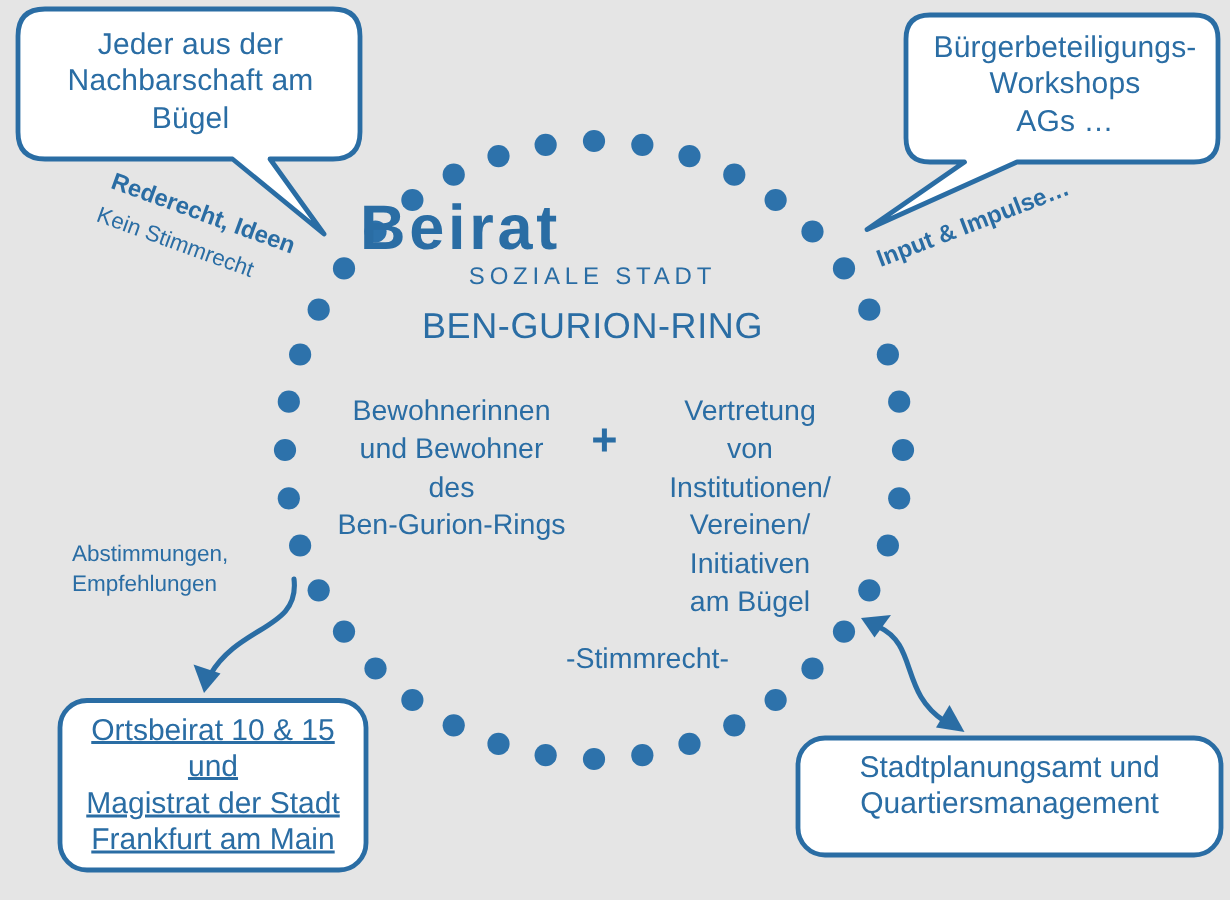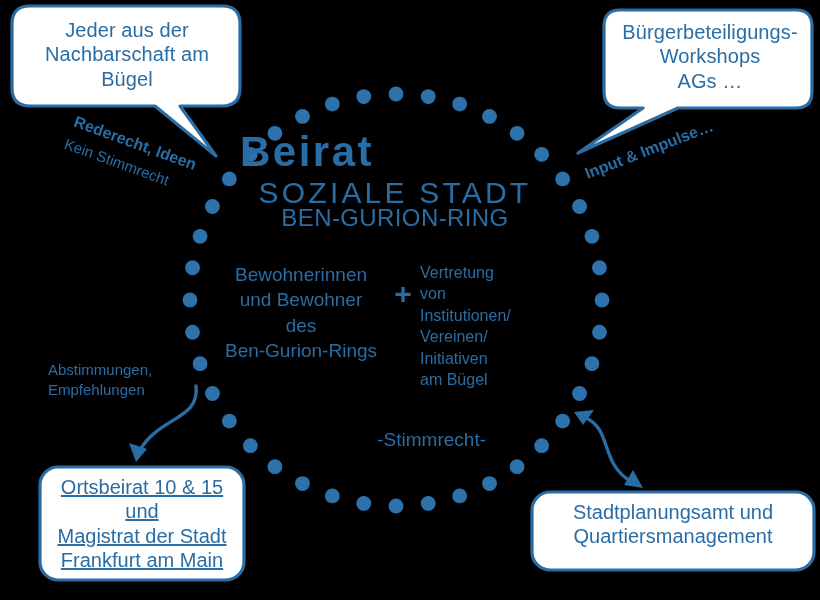--- a/index.html
+++ b/index.html
@@ -5,21 +5,21 @@
 <style>
   html, body {
     margin: 0;
     padding: 0;
     background: #ffffff;
   }
   #stage {
     position: relative;
     width: 820px;
     height: 600px;
-    background: #000000;
+    background: #e5e5e5;
     overflow: hidden;
     font-family: "Liberation Sans", "DejaVu Sans", sans-serif;
     color: #2a6da4;
   }
   svg.layer {
     position: absolute;
     left: 0;
     top: 0;
     width: 820px;
     height: 600px;
@@ -49,38 +49,38 @@
     left: 240px; top: 126px; width: 310px;
     text-align: left;
     font-size: 42px;
     font-weight: bold;
     letter-spacing: 2.5px;
     color: #2a6da4;
   }
   #title-sub1 {
     left: 240px; top: 175px; width: 310px;
     text-align: center;
-    font-size: 30px;
+    font-size: 16px;
     letter-spacing: 3.2px;
   }
   #title-sub2 {
     left: 240px; top: 203px; width: 310px;
     text-align: center;
     font-size: 24px;
     letter-spacing: 0.4px;
   }
 
   
   #col-left {
     left: 212px; top: 262px; width: 178px;
     text-align: center; font-size: 19px; line-height: 1.34;
   }
   #col-right {
     left: 420px; top: 262px; width: 160px;
-    font-size: 16px; line-height: 1.34;
+    text-align: center; font-size: 19px; line-height: 1.34;
   }
   #plus-sign {
     left: 388px; top: 276px; width: 30px;
     text-align: center; font-size: 30px; font-weight: bold;
   }
   #stimmrecht {
     left: 310px; top: 428px; width: 176px;
     text-align: right; font-size: 19px;
   }
 

